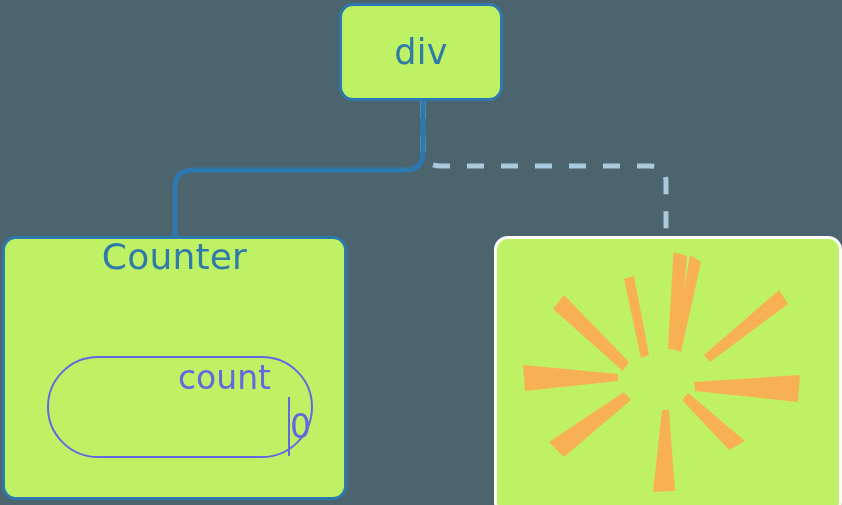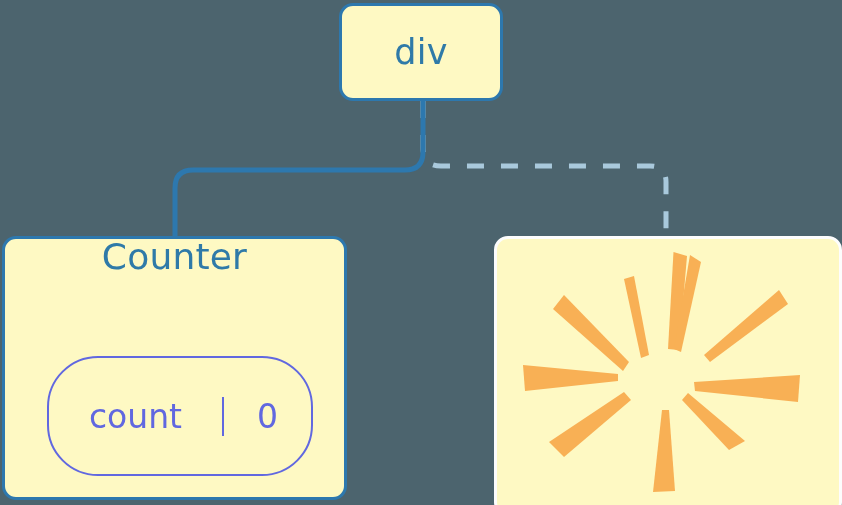--- a/index.html
+++ b/index.html
@@ -10,21 +10,21 @@
   #stage {
     position: relative;
     width: 842px;
     height: 505px;
     background: #4c646e;
     overflow: hidden;
     font-family: "DejaVu Sans", sans-serif;
   }
   .node {
     position: absolute;
-    background: #fef9c3;
+    background: #bef264;
     box-sizing: border-box;
     display: flex;
     flex-direction: column;
     align-items: center;
   }
   #node-div {
     left: 339px;
     top: 3px;
     width: 164px;
     height: 98px;
@@ -57,26 +57,27 @@
     user-select: none;
   }
   #div-title { font-size: 35px; line-height: 1; }
   #counter-title { font-size: 36px; line-height: 1; }
 
   .state-pill {
     position: absolute;
     left: 42px;
     top: 117px;
     width: 266px;
-    height: 120px;
+    height: 102px;
     border: 2.5px solid #6168e0;
     border-radius: 51px;
     box-sizing: border-box;
     display: flex;
-    align-items: center;
+    align-items: flex-end;
+    flex-direction: column;
   }
   .pill-key, .pill-val {
     display: flex;
     align-items: center;
     justify-content: center;
     color: #6168e0;
     font-size: 33px;
     user-select: none;
   }
   .pill-key { width: 173px; }

